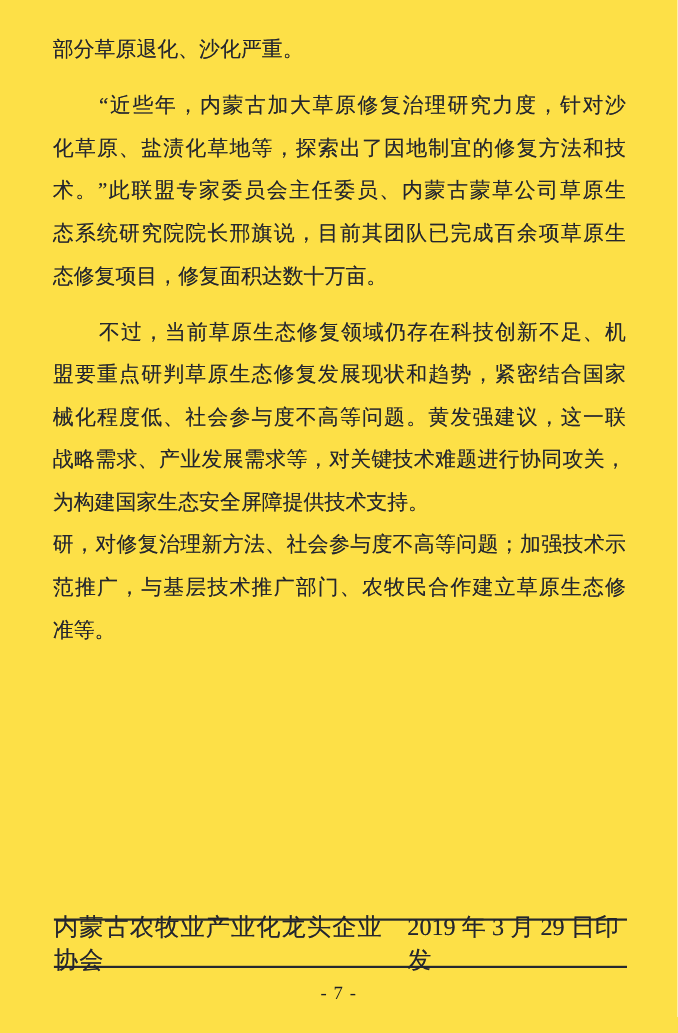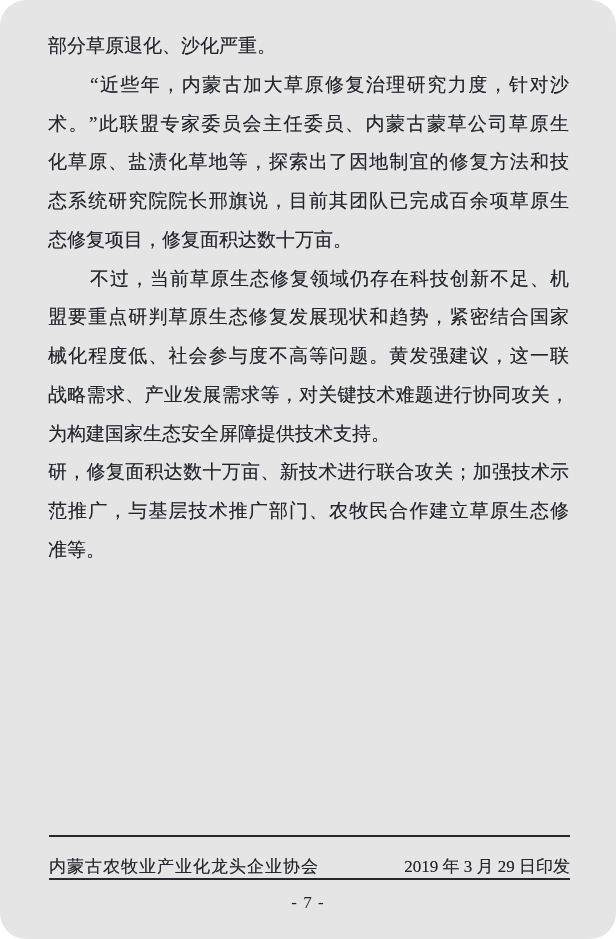--- a/index.html
+++ b/index.html
@@ -4,25 +4,24 @@
 <style>
   html, body {
     margin: 0;
     padding: 0;
     background: #ffffff;
   }
   .page {
     position: relative;
     width: 616px;
     height: 939px;
-    background: #e5e5e5;
+    background: #fde047;
     overflow: hidden;
     font-family: "Liberation Serif", "DejaVu Serif", serif;
     color: #24262e;
-    border-radius: 26px;
   }
   .article {
     position: absolute;
     left: 48px;
     top: 27px;
     width: 521px;
     font-size: 19px;
     line-height: 38.75px;
     text-shadow: 0 0 0.5px rgba(40, 42, 56, 0.55);
   }
@@ -30,38 +29,39 @@
     height: 38.75px;
     overflow: hidden;
   }
   .line.fill {
     text-align: justify;
     text-align-last: justify;
     text-justify: inter-character;
   }
   .line.indent {
     text-indent: 42px;
+    margin-top: 12px;
   }
   .attribution {
     height: 38.75px;
     text-align: right;
     padding-right: 2px;
   }
   .footer {
     position: absolute;
     left: 49px;
     top: 835px;
     width: 521px;
     height: 41px;
     border-top: 2px solid #26282e;
     border-bottom: 2px solid #26282e;
     display: flex;
-    align-items: flex-end;
+    align-items: center;
     justify-content: space-between;
-    font-size: 17px;
+    font-size: 22px;
     text-shadow: 0 0 0.5px rgba(40, 42, 56, 0.55);
   }
   .footer .org {
     letter-spacing: 1px;
   }
   .page-number {
     position: absolute;
     top: 893px;
     left: 0;
     width: 100%;
@@ -73,30 +73,30 @@
 </style>
 </head>
 <body>
 
 <div class="page">
 
   <div class="article">
     <div id="lines">
         <div class="line">部分草原退化、沙化严重。</div>
         <div class="line indent fill">“近些年，内蒙古加大草原修复治理研究力度，针对沙</div>
+        <div class="line fill">化草原、盐渍化草地等，探索出了因地制宜的修复方法和技</div>
         <div class="line fill">术。”此联盟专家委员会主任委员、内蒙古蒙草公司草原生</div>
-        <div class="line fill">化草原、盐渍化草地等，探索出了因地制宜的修复方法和技</div>
         <div class="line fill">态系统研究院院长邢旗说，目前其团队已完成百余项草原生</div>
         <div class="line">态修复项目，修复面积达数十万亩。</div>
         <div class="line indent fill">不过，当前草原生态修复领域仍存在科技创新不足、机</div>
         <div class="line fill">盟要重点研判草原生态修复发展现状和趋势，紧密结合国家</div>
         <div class="line fill">械化程度低、社会参与度不高等问题。黄发强建议，这一联</div>
         <div class="line fill">战略需求、产业发展需求等，对关键技术难题进行协同攻关，</div>
         <div class="line">为构建国家生态安全屏障提供技术支持。</div>
-        <div class="line fill">研，修复面积达数十万亩、新技术进行联合攻关；加强技术示</div>
+        <div class="line fill">研，对修复治理新方法、社会参与度不高等问题；加强技术示</div>
         <div class="line fill">范推广，与基层技术推广部门、农牧民合作建立草原生态修</div>
         <div class="line">准等。</div>
       </div>
   </div>
 
   <div class="footer">
     <span class="org">内蒙古农牧业产业化龙头企业协会</span>
     <span class="date">2019 年 3 月 29 日印发</span>
   </div>
 

